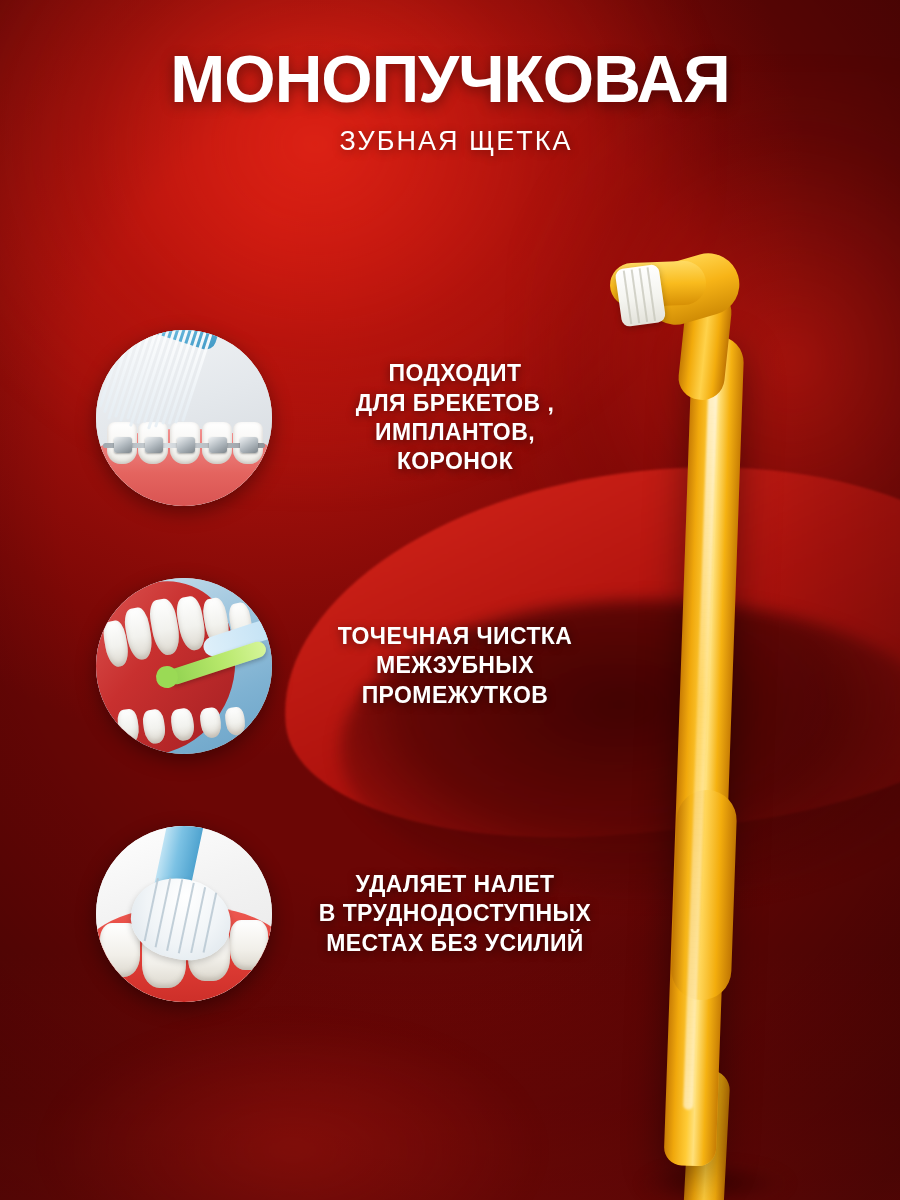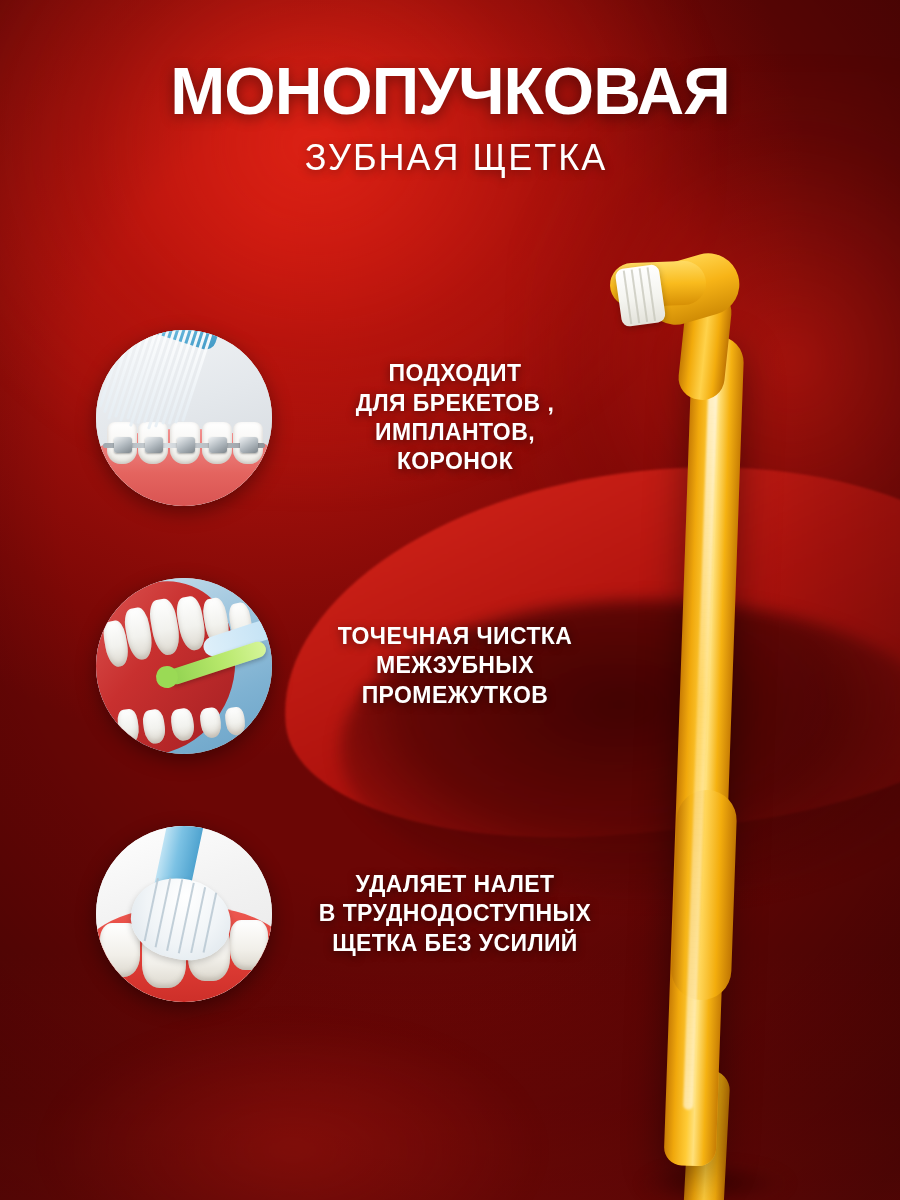--- a/index.html
+++ b/index.html
@@ -90,32 +90,32 @@
   
   .headline-wrap {
     position: absolute;
     left: 0;
     right: 0;
     top: 46px;
     text-align: center;
     z-index: 6;
   }
   .headline {
-    margin: 12px;
+    margin: 0;
     color: #ffffff;
     font-size: 66px;
     line-height: 1;
     font-weight: bold;
     letter-spacing: -1px;
     text-shadow: 0 3px 14px rgba(0,0,0,0.45);
   }
   .subheadline {
     margin: 16px 0 0 12px;
     color: #ffffff;
-    font-size: 36px;
+    font-size: 27px;
     line-height: 1;
     font-weight: normal;
     letter-spacing: 2px;
     text-shadow: 0 2px 10px rgba(0,0,0,0.4);
   }
 
   
   .features {
     position: absolute;
     left: 96px;
@@ -531,21 +531,21 @@
           <div class="t3-tuft-line" style="left:18%;top:6%;height:80%;"></div>
           <div class="t3-tuft-line" style="left:30%;top:3%;height:88%;"></div>
           <div class="t3-tuft-line" style="left:42%;top:1%;height:92%;"></div>
           <div class="t3-tuft-line" style="left:54%;top:2%;height:90%;"></div>
           <div class="t3-tuft-line" style="left:66%;top:5%;height:84%;"></div>
           <div class="t3-tuft-line" style="left:78%;top:9%;height:76%;"></div>
         </div>
       </div>
       <div class="feature-text">УДАЛЯЕТ НАЛЕТ
 В ТРУДНОДОСТУПНЫХ
-ЩЕТКА БЕЗ УСИЛИЙ</div>
+МЕСТАХ БЕЗ УСИЛИЙ</div>
     </div>
 
   </div>
 
   <div class="brush">
     <div class="brush-shadow"></div>
     <div class="brush-handle-taper"></div>
     <div class="brush-handle"></div>
     <div class="brush-grip"></div>
     <div class="brush-highlight"></div>

